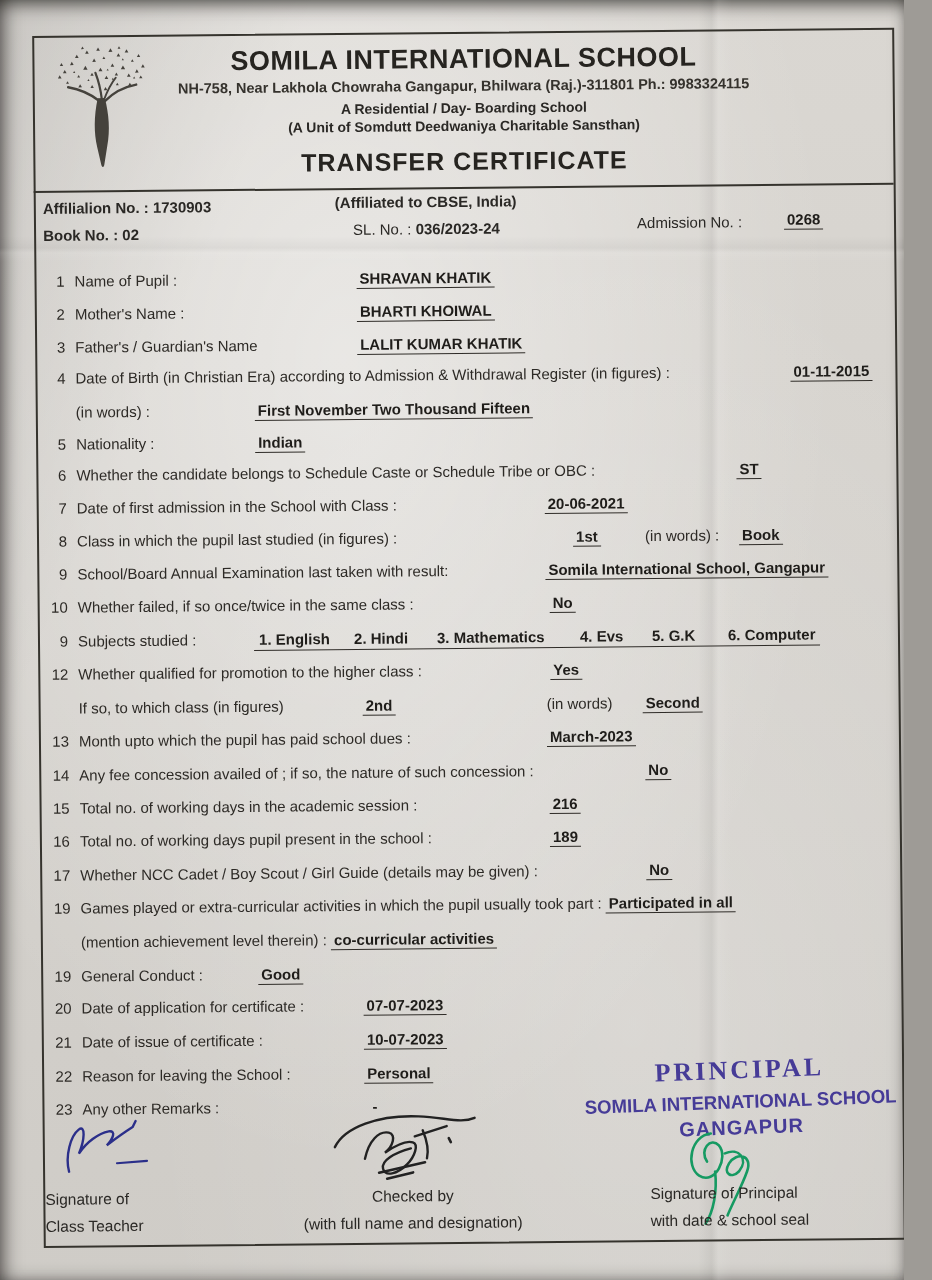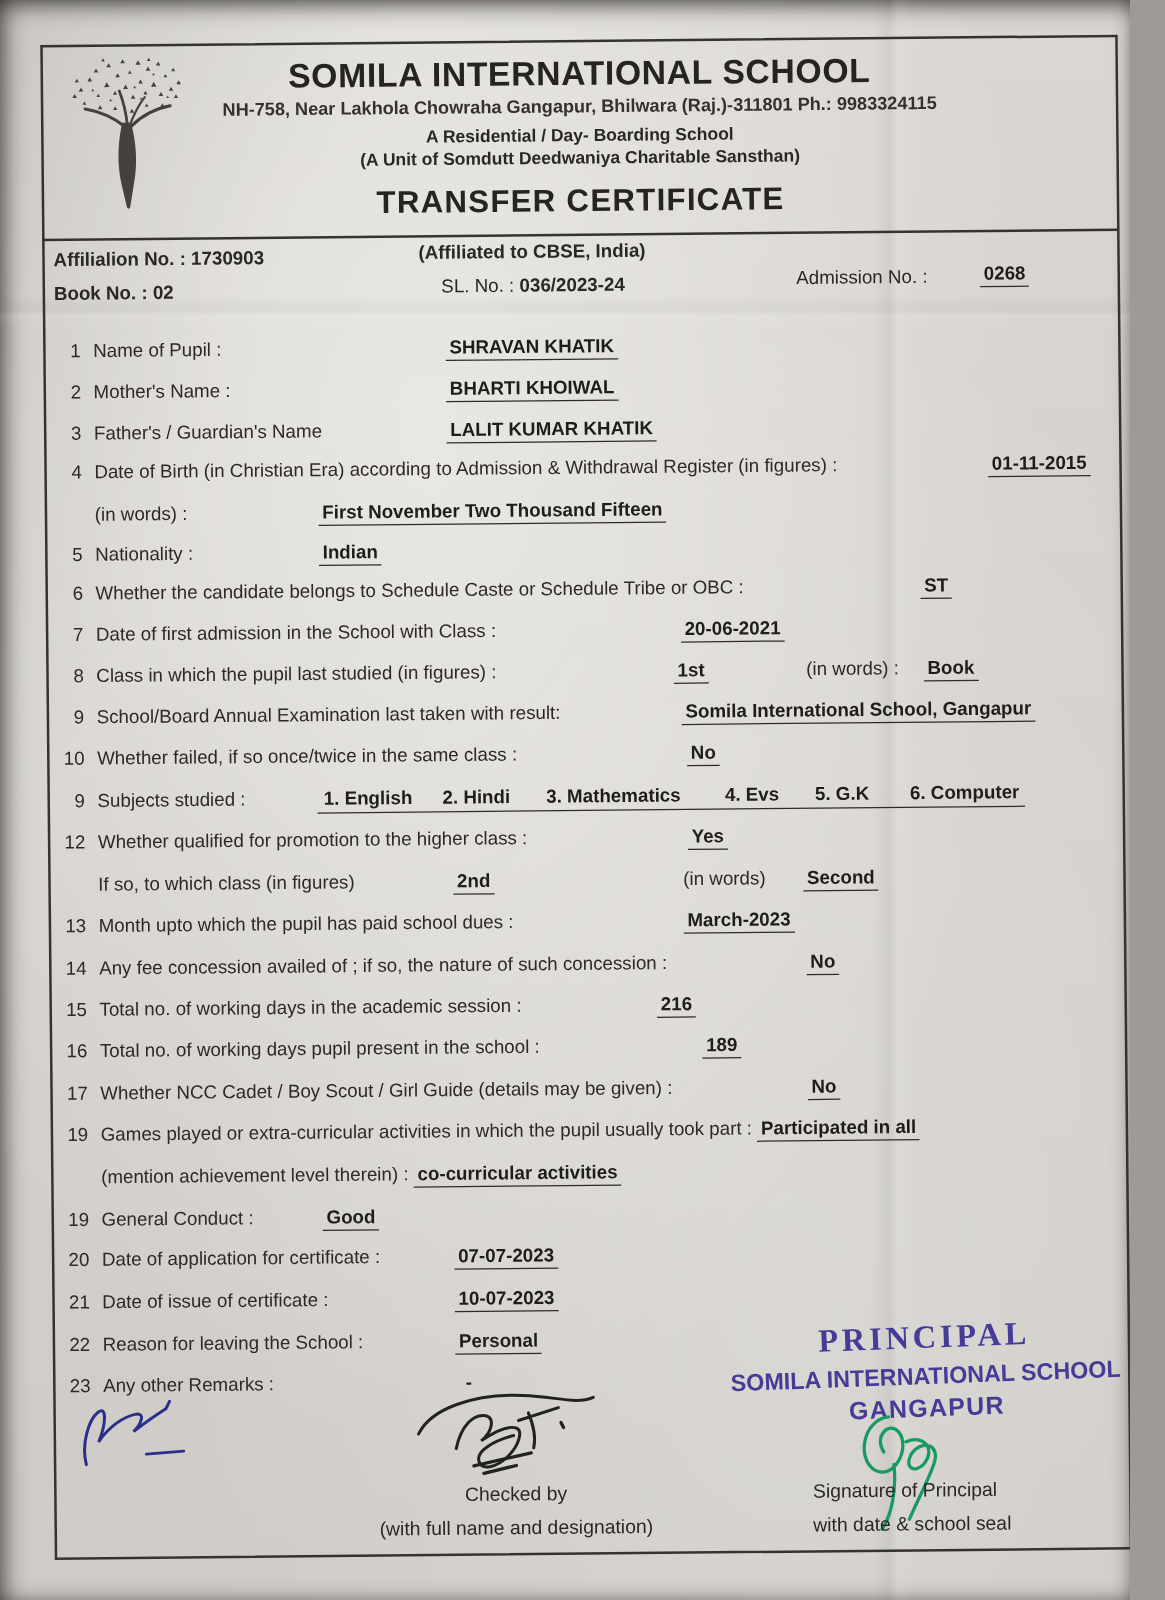--- a/index.html
+++ b/index.html
@@ -180,21 +180,21 @@
         <span class="val" style="left:698px">ST</span>
       </div>
       <div class="row" style="top:462px">
         <span class="num">7</span>
         <span class="lbl">Date of first admission in the School with Class :</span>
         <span class="val" style="left:506px">20-06-2021</span>
       </div>
       <div class="row" style="top:495px">
         <span class="num">8</span>
         <span class="lbl">Class in which the pupil last studied (in figures) :</span>
-        <span class="val" style="left:500px">1st</span>
+        <span class="val" style="left:534px">1st</span>
         <span class="wlbl" style="left:606px">(in words) :</span>
         <span class="val" style="left:700px">Book</span>
       </div>
       <div class="row" style="top:528px">
         <span class="num">9</span>
         <span class="lbl">School/Board Annual Examination last taken with result:</span>
         <span class="val" style="left:506px">Somila International School, Gangapur</span>
       </div>
       <div class="row" style="top:561px">
         <span class="num">10</span>
@@ -229,26 +229,26 @@
         <span class="val" style="left:506px">March-2023</span>
       </div>
       <div class="row" style="top:729px">
         <span class="num">14</span>
         <span class="lbl">Any fee concession availed of ; if so, the nature of such concession :</span>
         <span class="val" style="left:604px">No</span>
       </div>
       <div class="row" style="top:762px">
         <span class="num">15</span>
         <span class="lbl">Total no. of working days in the academic session :</span>
-        <span class="val" style="left:484px">216</span>
+        <span class="val" style="left:508px">216</span>
       </div>
       <div class="row" style="top:795px">
         <span class="num">16</span>
         <span class="lbl">Total no. of working days pupil present in the school :</span>
-        <span class="val" style="left:520px">189</span>
+        <span class="val" style="left:508px">189</span>
       </div>
       <div class="row" style="top:829px">
         <span class="num">17</span>
         <span class="lbl">Whether NCC Cadet / Boy Scout / Girl Guide (details may be given) :</span>
         <span class="val" style="left:604px">No</span>
       </div>
       <div class="row" style="top:862px;left:38px">
         <span class="num" style="left:-32px">19</span>
         <span class="lbl-in">Games played or extra-curricular activities in which the pupil usually took part :</span>
         <span class="val-in">Participated in all</span>
@@ -297,20 +297,24 @@
         <path d="M8,40 C18,20 52,8 92,10 C118,11 134,18 148,12" stroke="#222" stroke-width="2.4" fill="none" stroke-linecap="round"></path>
         <path d="M38,52 C42,34 52,24 62,26 C70,28 66,40 58,46 C70,38 80,34 86,36 C92,38 88,50 80,58 C70,68 58,70 56,62 C54,54 68,46 84,42" stroke="#222" stroke-width="2.4" fill="none" stroke-linecap="round"></path>
         <path d="M96,24 C100,34 102,44 100,52 M88,30 L120,20" stroke="#222" stroke-width="2.4" fill="none" stroke-linecap="round"></path>
         <path d="M52,66 L98,56 M60,72 L86,66" stroke="#222" stroke-width="2.6" fill="none" stroke-linecap="round"></path>
         <path d="M122,32 L124,36" stroke="#222" stroke-width="2.6" fill="none" stroke-linecap="round"></path>
       </svg>
       <svg class="sig" style="left:632px;top:1086px" width="95" height="115" viewBox="0 0 95 115">
         <path d="M34,16 C14,18 8,48 22,58 C38,68 52,40 42,28 C34,19 22,32 30,44 M38,54 C40,74 36,94 28,106 M48,36 C62,30 72,42 62,54 C54,62 46,56 52,46 C60,34 76,38 70,54 C65,68 56,84 50,98" stroke="#169a62" stroke-width="2.6" fill="none" stroke-linecap="round"></path>
       </svg>
 
+      <div class="foot" style="left:0px;top:1148px">
+        <div>Signature of</div>
+        <div>Class Teacher</div>
+      </div>
       <div class="foot" style="left:245px;top:1148px;width:245px;text-align:center">
         <div>Checked by</div>
         <div>(with full name and designation)</div>
       </div>
       <div class="foot" style="left:605px;top:1148px">
         <div>Signature of Principal</div>
         <div>with date &amp; school seal</div>
       </div>
 
     </div>

